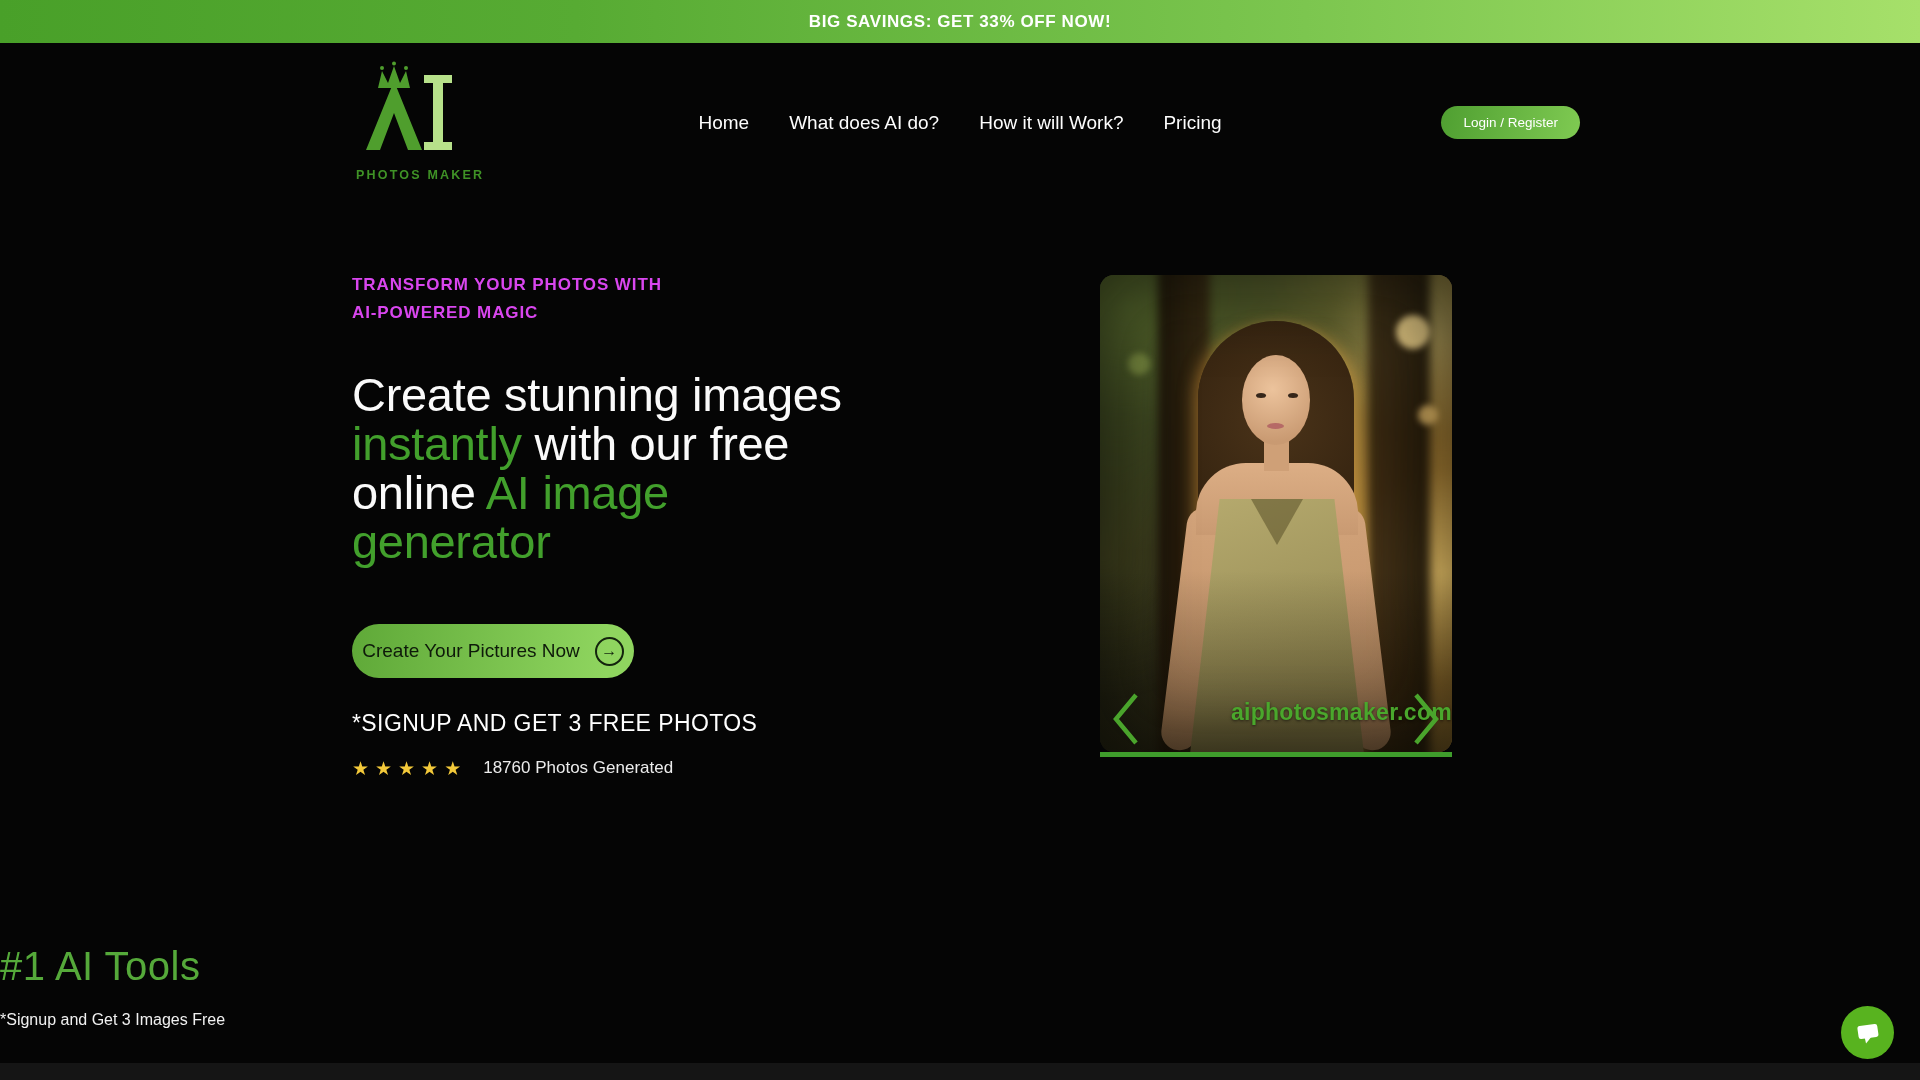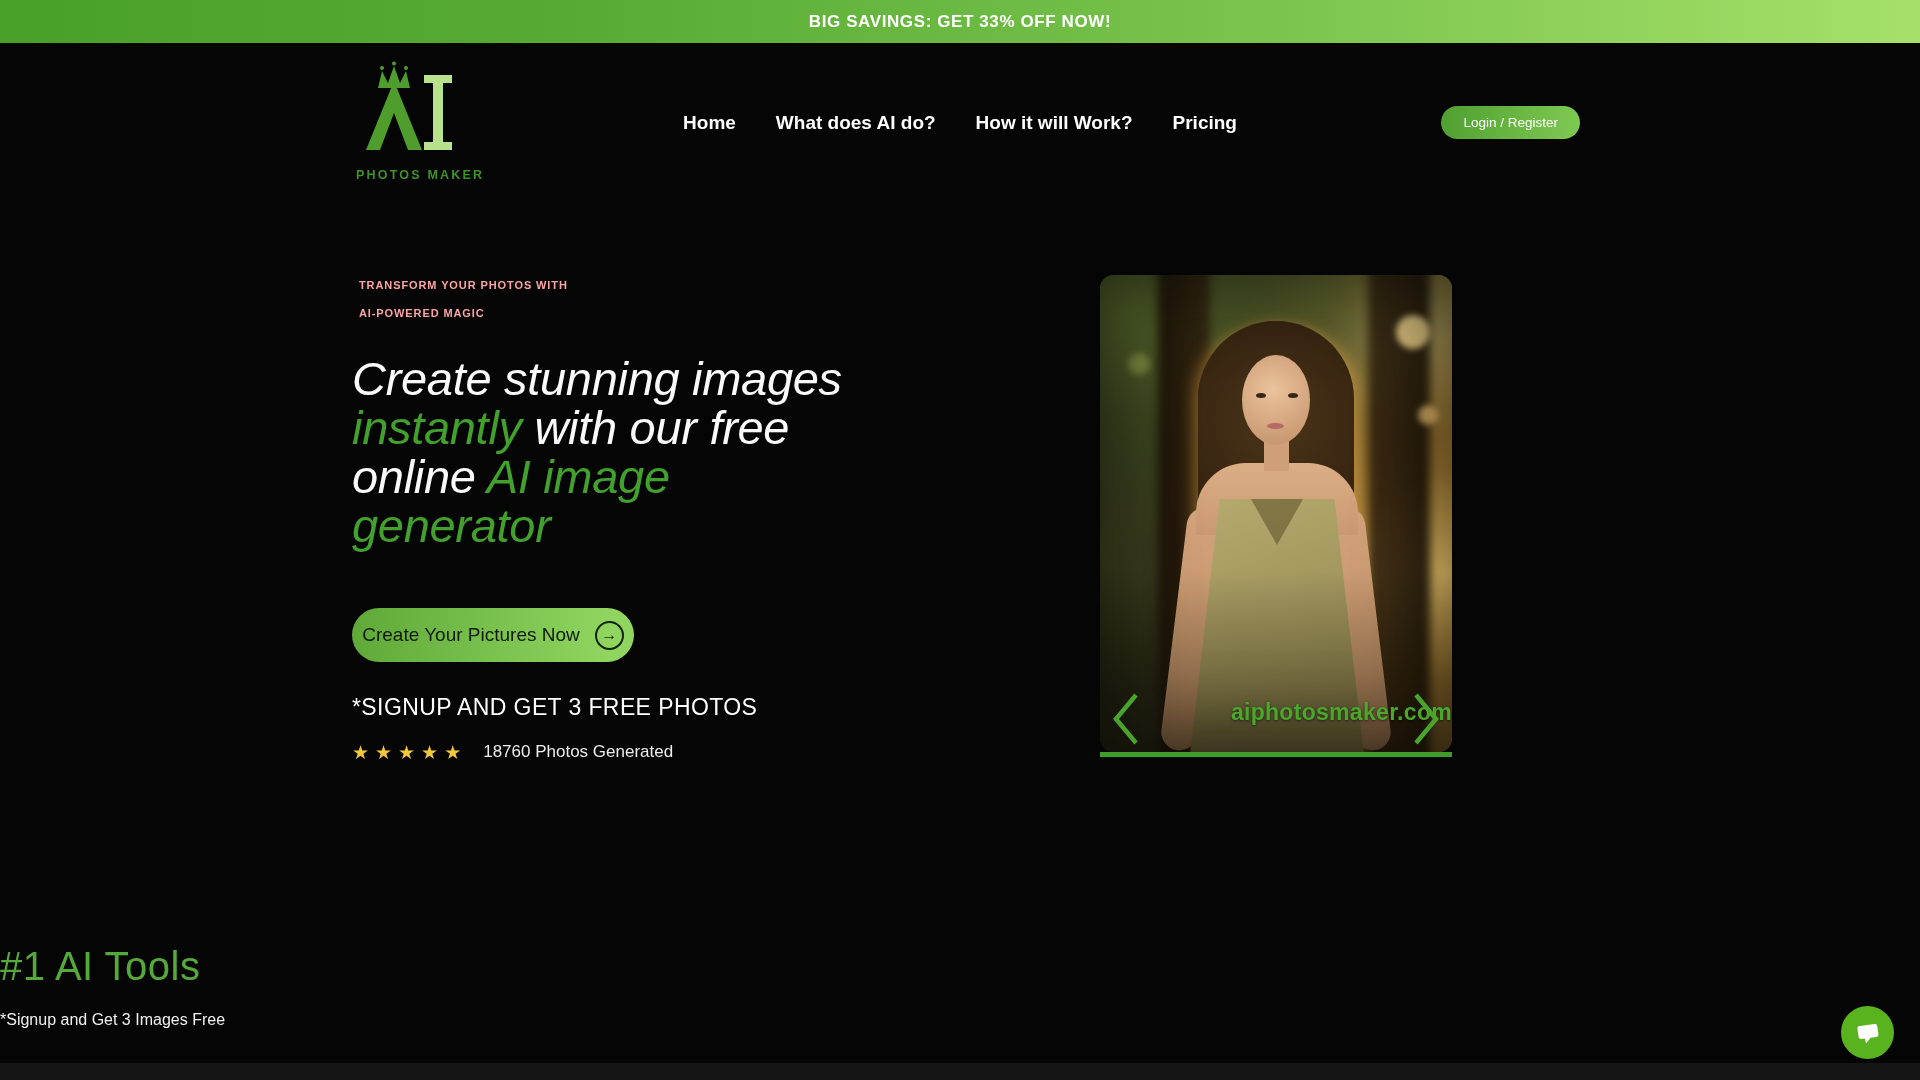--- a/index.html
+++ b/index.html
@@ -25,42 +25,41 @@
   .logo svg { display:block; }
   .logo-caption {
     margin-top:3px; font-size:12.5px; font-weight:700; letter-spacing:2.2px;
     color:#3f9226; white-space:nowrap;
   }
   .nav {
     position:absolute; left:50%; top:69px; transform:translateX(-50%);
     display:flex; gap:40px; align-items:center;
   }
   .nav a {
-    color:#fdfdfd; text-decoration:none; font-size:19px; font-weight:700;
+    color:#fdfdfd; text-decoration:none; font-size:19px; font-weight:400;
     white-space:nowrap; cursor:pointer;
   }
   .login-btn {
     position:absolute; right:340px; top:63px;
     padding:9px 22px; border:none; border-radius:18px; cursor:pointer;
     background:linear-gradient(100deg,#4f9f31 0%,#7fca52 100%);
     color:#fff; font-size:13.5px; font-family:inherit;
   }
 
   
   .hero { position:relative; height:655px; }
   .hero-left { position:absolute; left:352px; top:70px; width:700px; }
   .eyebrow {
-    color:#fca5a5; font-size:11px; font-weight:700; letter-spacing:.9px;
+    color:#d946ef; font-size:17px; font-weight:700; letter-spacing:.9px;
     line-height:28px;
-    margin-left:7px;
   }
   .eyebrow span { display:block; }
   h1.headline {
-    margin-top:27px; font-size:47px; line-height:49px; font-weight:400;
-    color:#fafafa; letter-spacing:-.3px;font-style:italic;
+    margin-top:43px; font-size:47px; line-height:49px; font-weight:400;
+    color:#fafafa; letter-spacing:-.3px;
   }
   h1.headline .g { color:#42a02c; }
   .cta-btn {
     margin-top:58px; width:282px; height:54px; border:none; border-radius:28px;
     display:inline-flex; align-items:center; justify-content:center; gap:15px;
     background:linear-gradient(95deg,#5fa938 0%,#8fd55f 90%);
     color:#0e1a0a; font-size:19px; font-weight:500; font-family:inherit; cursor:pointer;
   }
   .cta-icon {
     width:29px; height:29px; border:2px solid #13240d; border-radius:50%;

